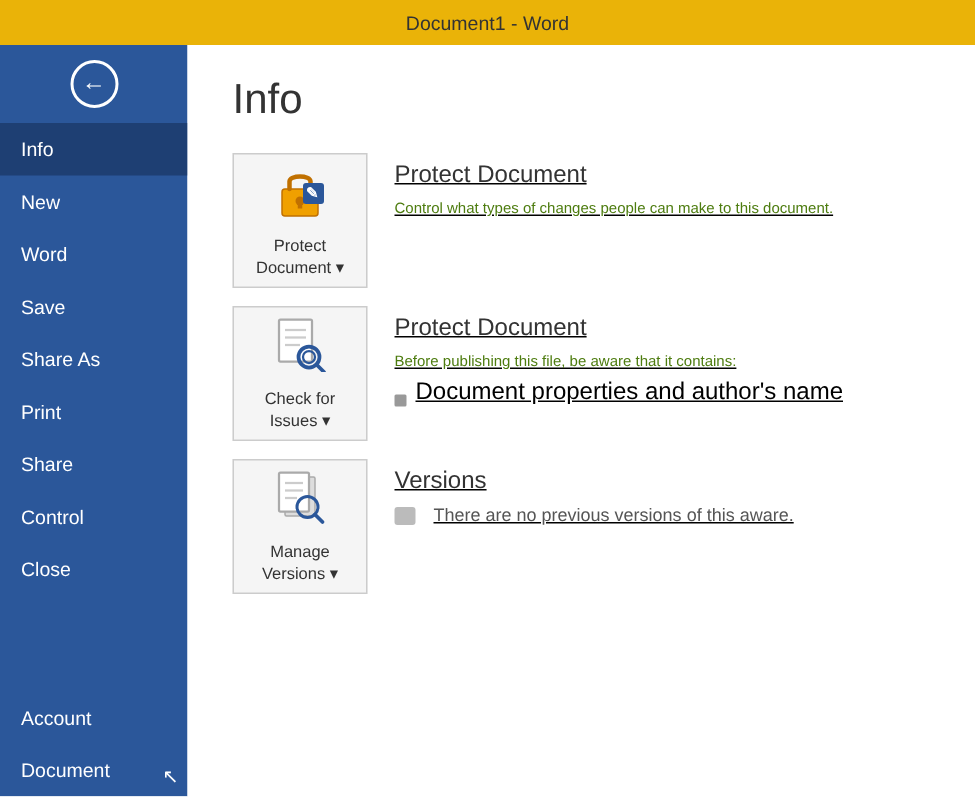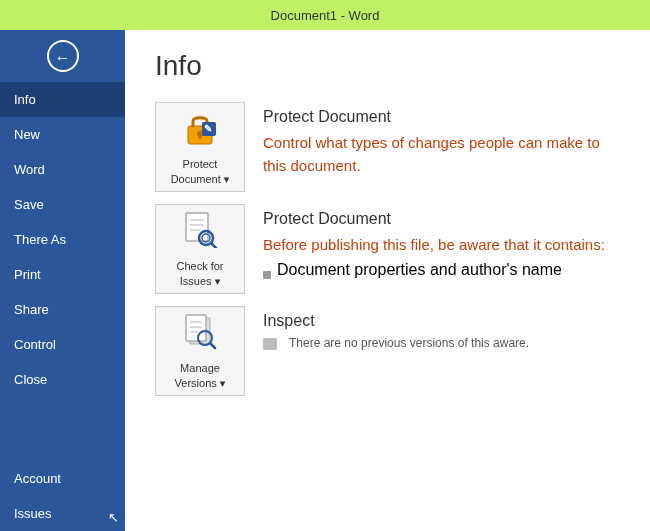--- a/index.html
+++ b/index.html
@@ -7,21 +7,21 @@
       width: 650px;
       height: 531px;
       font-family: 'Segoe UI', Arial, sans-serif;
       overflow: hidden;
       display: flex;
       flex-direction: column;
     }
 
     
     .title-bar {
-      background: #bef264;
+      background: #eab308;
       height: 30px;
       display: flex;
       align-items: center;
       justify-content: center;
       font-size: 13px;
       color: #333;
       flex-shrink: 0;
       text-align: center;
     }
 
@@ -123,32 +123,33 @@
     .card-icon-box .card-btn-label {
       font-size: 11px;
       color: #333;
       text-align: center;
       line-height: 1.3;
     }
 
     .card-text {
       flex: 1;
       padding-top: 6px;
+      text-decoration: underline;
     }
 
     .card-text h3 {
       font-size: 16px;
       font-weight: 400;
       color: #333;
       margin-bottom: 6px;
     }
 
     .card-text p {
-      font-size: 15px;
-      color: #c2410c;
+      font-size: 10px;
+      color: #4d7c0f;
       line-height: 1.5;
     }
 
     .card-text .sub-item {
       display: flex;
       align-items: flex-end;
       margin-top: 4px;
     }
 
     .card-text .bullet {
@@ -181,42 +182,42 @@
     <div class="sidebar-item">
       <span>New</span>
     </div>
     <div class="sidebar-item">
       <span>Word</span>
     </div>
     <div class="sidebar-item">
       <span>Save</span>
     </div>
     <div class="sidebar-item">
-      <span>There As</span>
+      <span>Share As</span>
     </div>
     <div class="sidebar-item">
       <span>Print</span>
     </div>
     <div class="sidebar-item">
       <span>Share</span>
     </div>
     <div class="sidebar-item">
       <span>Control</span>
     </div>
     <div class="sidebar-item">
       <span>Close</span>
     </div>
 
     <div class="sidebar-spacer"></div>
 
     <div class="sidebar-item">
       <span>Account</span>
     </div>
     <div class="sidebar-item" style="position:relative;">
-      <span>Issues</span>
+      <span>Document</span>
 
       <span style="position:absolute; right:6px; bottom:6px; font-size:13px; color:white;">↖</span>
     </div>
   </div>
 
   <div class="content">
     <div class="content-title">Info</div>
 
     <div class="info-card">
       <div class="card-icon-box">
@@ -282,21 +283,21 @@
             <line x1="8" y1="15" x2="20" y2="15" stroke="#ccc" stroke-width="1.5"></line>
             <line x1="8" y1="20" x2="16" y2="20" stroke="#ccc" stroke-width="1.5"></line>
 
             <circle cx="23" cy="26" r="7" fill="none" stroke="#2b579a" stroke-width="2"></circle>
             <line x1="28" y1="31" x2="33" y2="36" stroke="#2b579a" stroke-width="2.5" stroke-linecap="round"></line>
           </svg>
         </div>
         <div class="card-btn-label">Manage<br>Versions ▾</div>
       </div>
       <div class="card-text">
-        <h3>Inspect</h3>
+        <h3>Versions</h3>
         <div class="sub-item">
           <div class="bullet" style="background:#bbb; width:14px; height:12px; border-radius:2px; margin-top:2px;"></div>
           <span style="color:#555; font-size:12px; margin-left:6px;">There are no previous versions of this aware.</span>
         </div>
       </div>
     </div>
 
   </div>
 </div>
 

